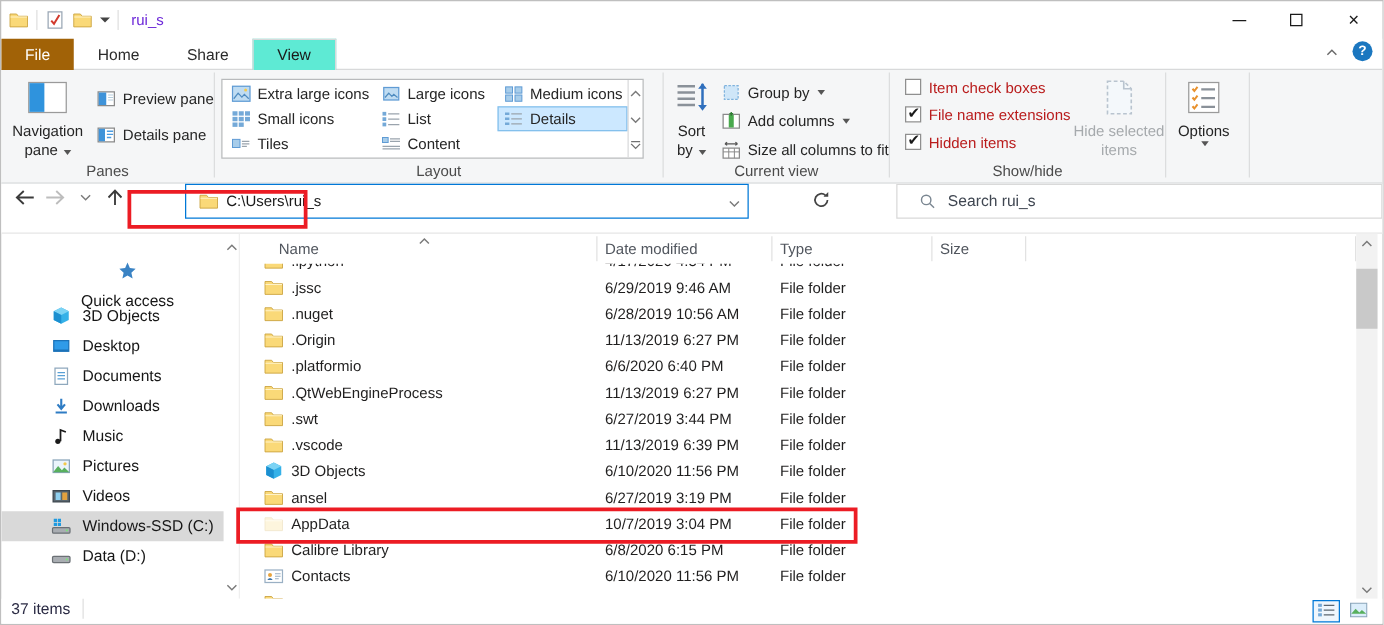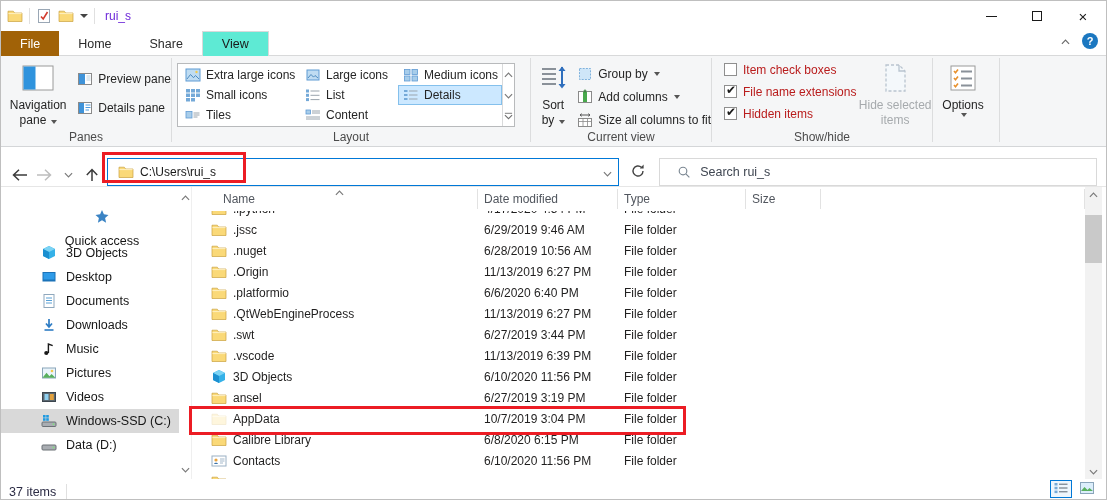--- a/index.html
+++ b/index.html
@@ -61,21 +61,21 @@
   .g-show { width:220px; display:flex; }
   .cb-col { display:flex; flex-direction:column; padding-top:7px; margin-left:12px; }
   .cbrow { display:flex; gap:6px; height:22px; color:#b91c1c; white-space:nowrap; }
   .cb { width:13px; height:13px; background:#fff; border:1px solid #8f8f8f; position:relative; flex:none; }
   .cbrow.checked .cb::after { content:"\2714"; position:absolute; left:1px; top:-3px; font-size:12px; color:#1a1a1a; }
   .g-show .bigbtn { width:84px; margin-left:2px; }
   .g-options { width:66px; display:flex; }
   .g-options .bigbtn { width:60px; }
 
   
-  .addressrow { position:absolute; left:0; top:146px; width:100%; height:40px; display:flex; align-items:flex-end; border-bottom:1px solid #e6e6e6; background:#fff; }
+  .addressrow { position:absolute; left:0; top:146px; width:100%; height:40px; display:flex; align-items:flex-start; border-bottom:1px solid #e6e6e6; background:#fff;gap:41px; }
   .nav-arrows { display:flex; align-items:center; gap:2px; padding-left:8px; }
   .nav-ic { width:22px; height:22px; display:flex; align-items:center; justify-content:center; }
   .addrbox { position:relative; margin-left:4px; width:512px; height:28px; background:#fff; border:1px solid #0078d7; display:flex; align-items:center; padding:0 6px; }
   .addrbox .ic { width:16px; height:16px; margin:0 6px 0 4px; }
   .addr-path { color:#1a1a1a; }
   .addr-chev { position:absolute; right:6px; top:7px; }
   .refresh-btn { width:30px; height:28px; display:flex; align-items:center; justify-content:center; margin-left:4px; }
   .searchbox { margin-left:6px; width:438px; height:28px; border:1px solid #d9d9d9; background:#fff; display:flex; align-items:center; padding:0 17px; }
   .searchbox .ic { width:15px; height:15px; margin-right:9px; }
   .searchbox input { border:none; outline:none; width:100%; font:12.5px "Liberation Sans", sans-serif; background:transparent; }
@@ -105,21 +105,21 @@
   .c-name .ic { width:16px; height:16px; flex:none; }
   .c-date, .c-type, .c-size { padding-left:6px; white-space:nowrap; }
   .faded { opacity:.5; }
 
   .scrollbar { position:absolute; right:4px; top:0; width:17px; height:292px; background:#f2f2f2; display:flex; flex-direction:column; }
   .sb-btn { height:15px; display:flex; align-items:center; justify-content:center; }
   .sb-track { flex:1; position:relative; }
   .sb-thumb { position:absolute; left:0; top:13px; width:17px; height:48px; background:#c9c9c9; }
 
   
-  .statusbar { position:absolute; left:0; top:478px; width:100%; height:21px; background:#fff; display:flex; align-items:flex-end; }
+  .statusbar { position:absolute; left:0; top:478px; width:100%; height:21px; background:#fff; display:flex; align-items:flex-start; }
   .status-items { padding:0 10px 0 8px; color:#2b2b44; font-size:12.5px; border-right:1px solid #e0e0e0; height:16px; display:flex; align-items:center; }
   .view-toggles { position:absolute; right:8px; top:1px; display:flex; gap:4px; }
   .vt-btn { width:22px; height:18px; display:flex; align-items:center; justify-content:center; border:1px solid transparent; }
   .vt-btn.selected { border-color:#0078d7; background:#eef6fd; }
 
   
   .annotation { position:absolute; border:3px solid #ec1c24; background:transparent; pointer-events:none; z-index:50; }
   .anno-addr { left:101px; top:151px; width:144px; height:31px; }
   .anno-row { left:188px; top:405px; width:497px; height:29px; }
 </style>

